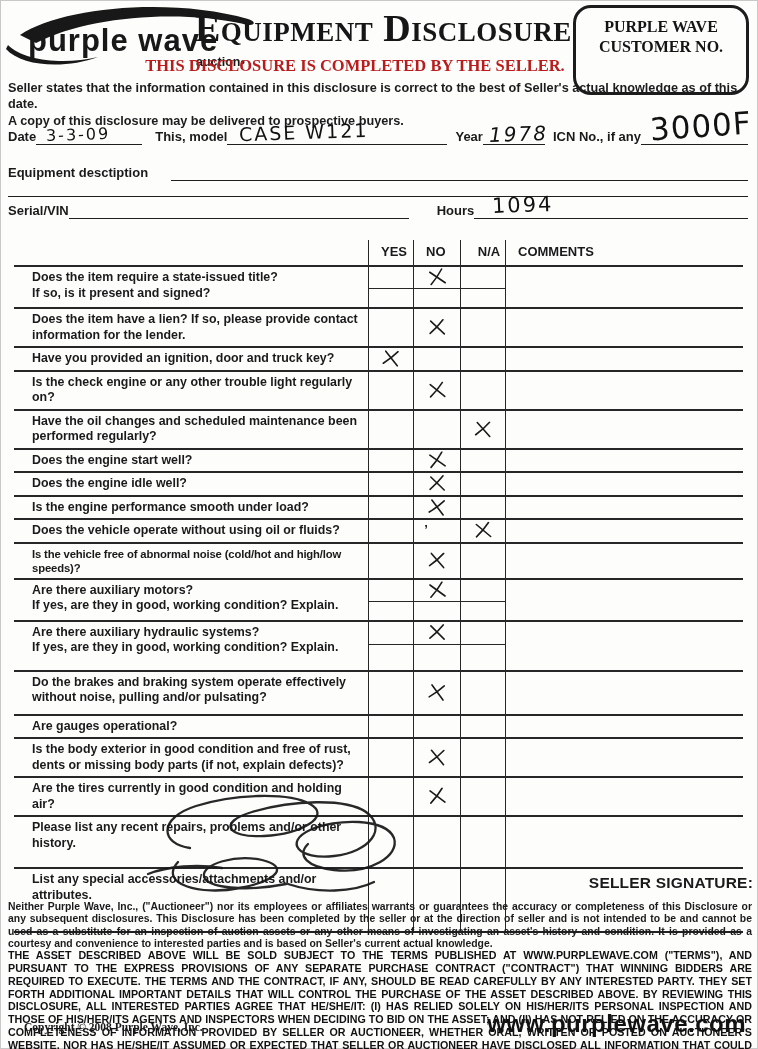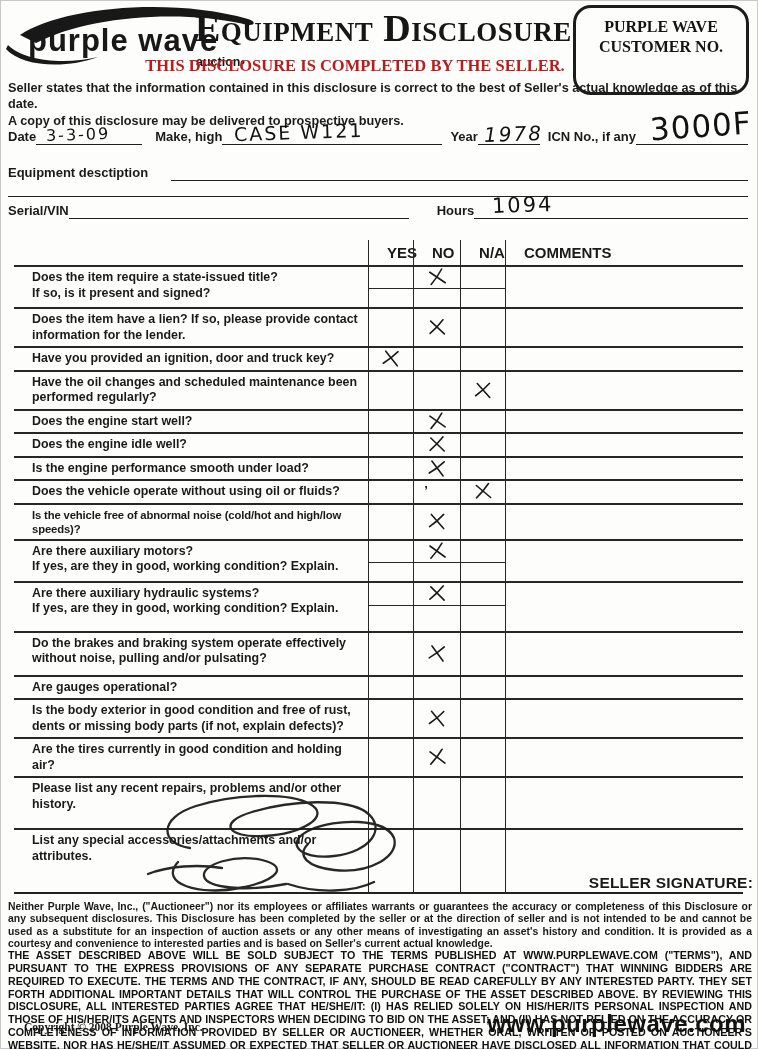--- a/index.html
+++ b/index.html
@@ -41,21 +41,21 @@
   .hd-year{position:absolute;left:6px;bottom:0;font-size:20px;font-style:italic;}
   .hd-icn{position:absolute;right:-4px;bottom:2px;font-size:31px;transform:rotate(-4deg);letter-spacing:1px;}
   .hd-hours{position:absolute;left:18px;bottom:2px;font-size:21px;}
   
   .qtable{position:absolute;left:14px;top:240px;width:729px;border-bottom:2px solid #222;}
   .row{display:grid;grid-template-columns:354px 45px 47px 45px 1fr;border-top:2px solid #272727;box-sizing:border-box;}
   .row.thead{border-top:none;}
   .cell{box-sizing:border-box;min-width:0;}
   .b-l{border-left:1.8px solid #272727;}
   .b-t{border-top:1.6px solid #272727;}
-  .th{font-weight:700;font-size:15px;padding:4px 0 2px 18px;}
+  .th{font-weight:700;font-size:13px;padding:4px 0 2px 12px;}
   .q{grid-column:1;padding:3px 4px 3px 18px;font-size:12.4px;font-weight:600;line-height:1.25;white-space:pre-line;}
   .q.tight{font-size:11.3px;letter-spacing:-.15px;}
   .mk{display:flex;align-items:center;justify-content:center;}
   .c-yes{grid-column:2;}.c-no{grid-column:3;}.c-na{grid-column:4;text-align:center;}.cm{grid-column:5;}
   .split .q,.split .cm{grid-row:1 / span 2;}
   .sub2{grid-row:2;}
   .xmark{width:19px;height:17px;}
   .tick{font-weight:700;font-size:13px;align-self:flex-start;margin:2px 0 0 -22px;}
   
   .sig-row{position:absolute;left:8px;top:874px;width:745px;display:flex;align-items:flex-end;flex-direction:column;}
@@ -92,21 +92,21 @@
   <div class="intro">
     <div>Seller states that the information contained in this disclosure is correct to the best of Seller's actual knowledge as of this date.</div>
     <div>A copy of this disclosure may be delivered to prospective buyers.</div>
   </div>
 
   <div class="frow" style="top:120px;">
     <span class="flabel">Date</span>
     <span class="uline" style="width:106px;">
       <span class="hand hd-date">3-3-09</span>
     </span>
-    <span class="flabel" style="margin-left:13px;">Make, high</span>
+    <span class="flabel" style="margin-left:13px;">This, model</span>
     <span class="uline" style="width:220px;">
       <span class="hand hd-make">CASE W121</span>
     </span>
     <span class="flabel" style="margin-left:8px;">Year</span>
     <span class="uline" style="width:62px;">
       <span class="hand hd-year">1978</span>
     </span>
     <span class="flabel" style="margin-left:8px;">ICN No., if any</span>
     <span class="uline" style="flex:1;">
       <span class="hand hd-icn">3000F</span>
@@ -174,20 +174,31 @@
       <div class="cell mk b-l c-yes">
           <svg class="xmark" viewBox="0 0 20 18" style="transform:rotate(7deg)">
             <path d="M3 2C7 6 12 11 17 16M16 1C12 6 7 11 2 15" fill="none" stroke="#1b1b1b" stroke-width="1.7" stroke-linecap="round"></path>
           </svg>
         </div>
       <div class="cell mk b-l c-no"></div>
       <div class="cell mk b-l c-na"></div>
       <div class="cell cm b-l"></div>
     </div>
 
+    <div class="row" style="min-height:22px;">
+      <div class="cell q">Is the check engine or any other trouble light regularly on?</div>
+      <div class="cell mk b-l c-yes"></div>
+      <div class="cell mk b-l c-no">
+          <svg class="xmark" viewBox="0 0 20 18" style="transform:rotate(-6deg)">
+            <path d="M3 2C7 6 12 11 17 16M16 1C12 6 7 11 2 15" fill="none" stroke="#1b1b1b" stroke-width="1.7" stroke-linecap="round"></path>
+          </svg>
+        </div>
+      <div class="cell mk b-l c-na"></div>
+      <div class="cell cm b-l"></div>
+    </div>
 
     <div class="row" style="min-height:36px;">
       <div class="cell q">Have the oil changes and scheduled maintenance been
 performed regularly?</div>
       <div class="cell mk b-l c-yes"></div>
       <div class="cell mk b-l c-no"></div>
       <div class="cell mk b-l c-na">
           <svg class="xmark" viewBox="0 0 20 18" style="transform:rotate(3deg)">
             <path d="M3 2C7 6 12 11 17 16M16 1C12 6 7 11 2 15" fill="none" stroke="#1b1b1b" stroke-width="1.7" stroke-linecap="round"></path>
           </svg>

